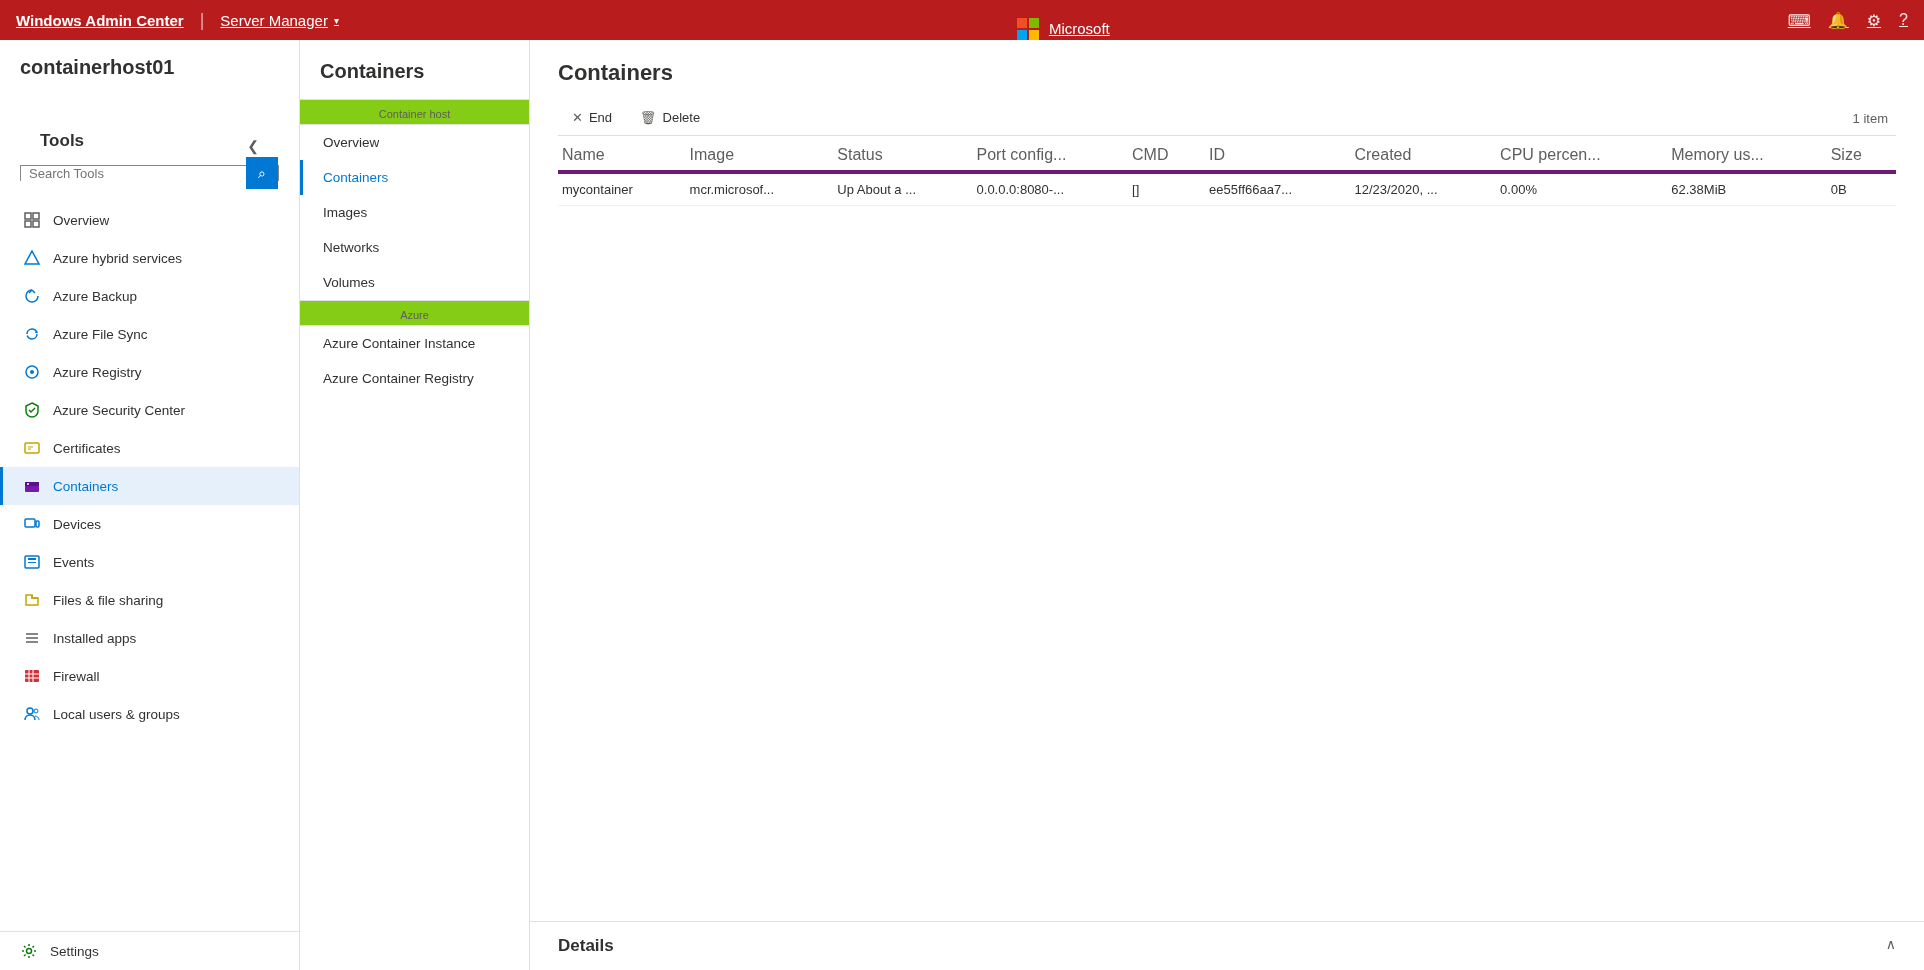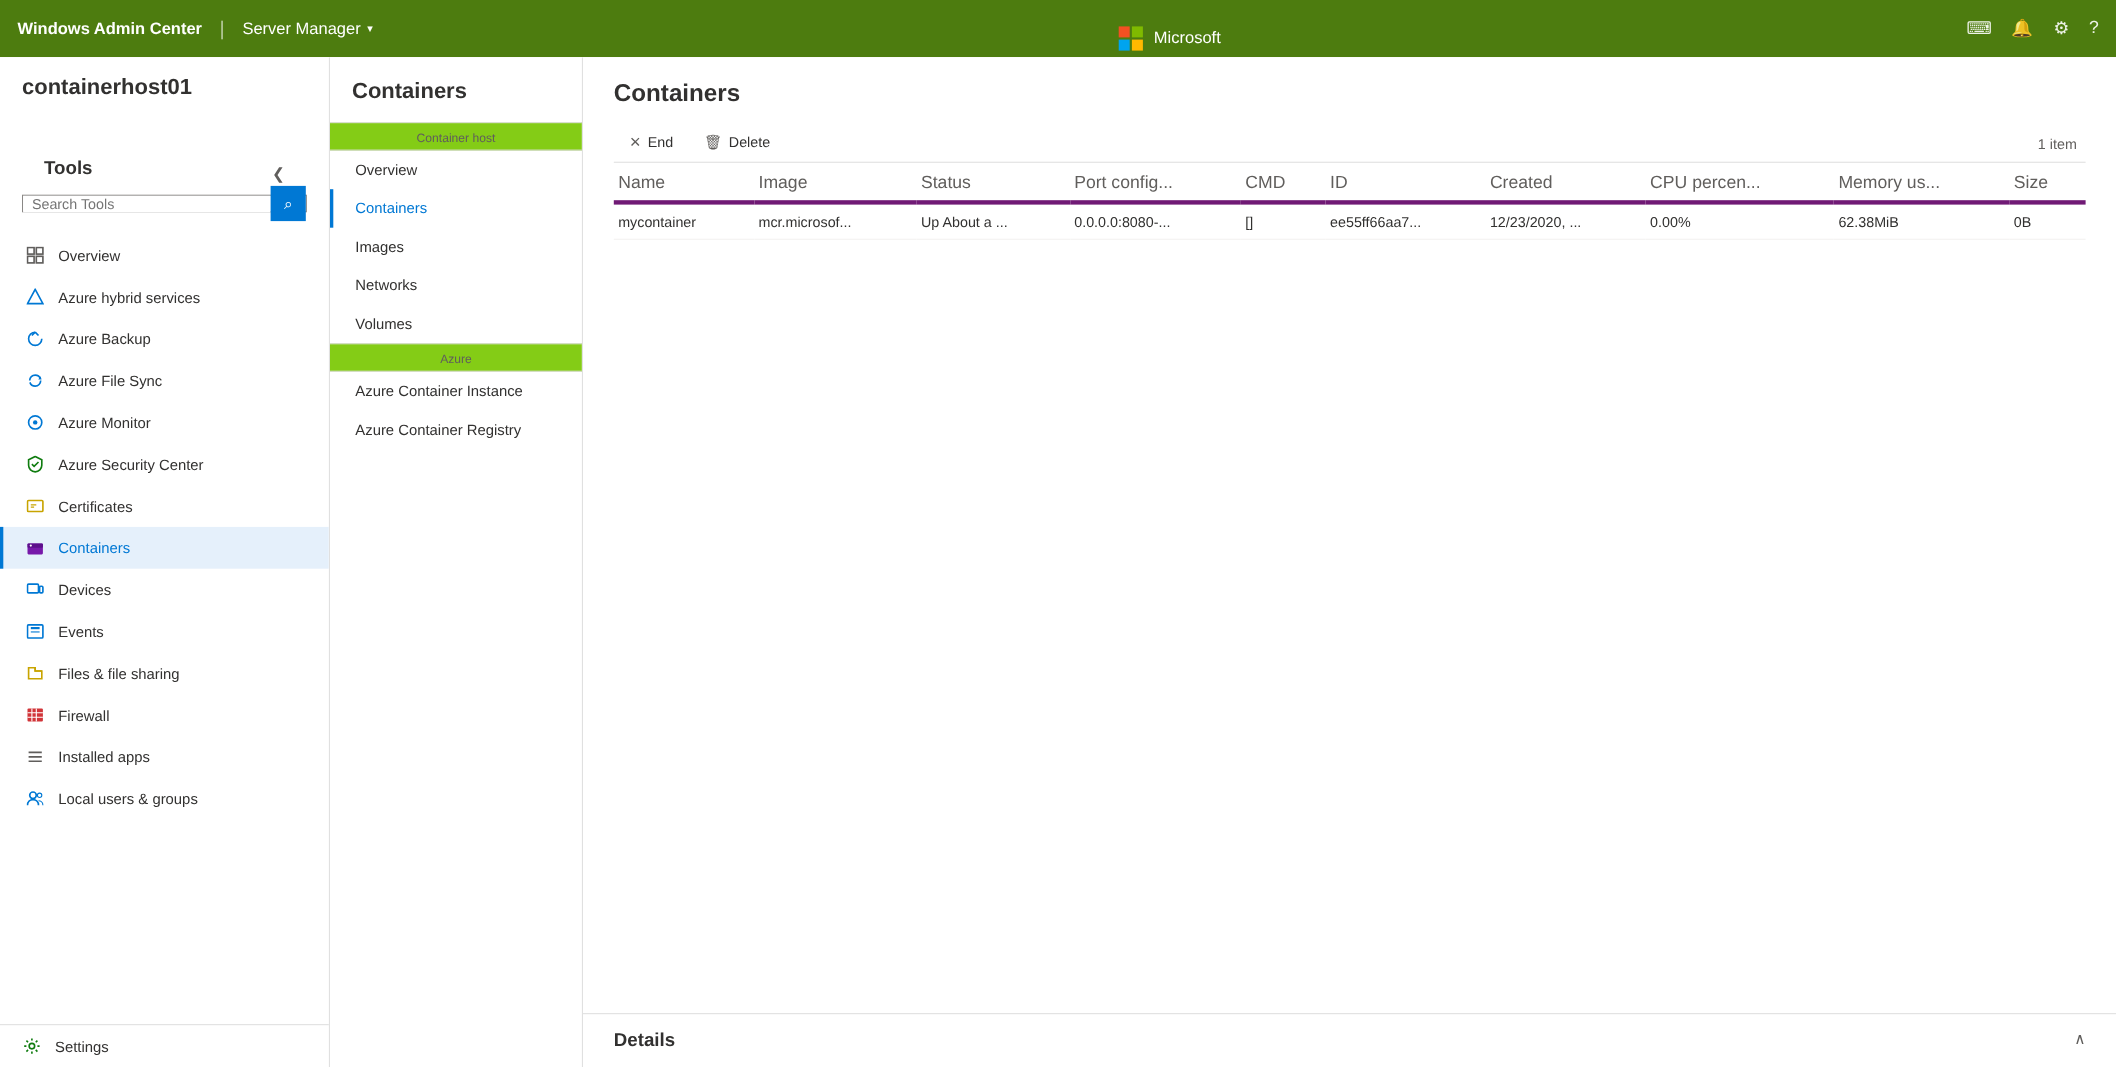--- a/index.html
+++ b/index.html
@@ -1,26 +1,27 @@
 <!DOCTYPE html>
 <html><head>
   <meta charset="utf-8">
   <style>
     * { box-sizing: border-box; margin: 0; padding: 0; font-family: 'Segoe UI', Arial, sans-serif; }
     body { background: #f3f2f1; height: 970px; overflow: hidden; display: flex; flex-direction: column; }
 
     
     .topbar {
-      background: #4d7c0f;
+      background: #b91c1c;
       color: white;
-      height: 52px;
+      height: 40px;
       display: flex;
       align-items: center;
       padding: 0 16px;
       flex-shrink: 0;
+      text-decoration: underline;
     }
     .topbar-left {
       display: flex;
       align-items: center;
       gap: 10px;
       font-size: 15px;
       font-weight: 400;
     }
     .topbar-divider {
       color: rgba(255,255,255,0.6);
@@ -403,21 +404,21 @@
         <span>Azure File Sync</span>
       </div>
 
       <div class="nav-item">
         <span class="nav-icon">
           <svg width="16" height="16" viewBox="0 0 16 16">
             <circle cx="8" cy="8" r="6" fill="none" stroke="#0078d4" stroke-width="1.5"></circle>
             <circle cx="8" cy="8" r="2" fill="#0078d4"></circle>
           </svg>
         </span>
-        <span>Azure Monitor</span>
+        <span>Azure Registry</span>
       </div>
 
       <div class="nav-item">
         <span class="nav-icon">
           <svg width="16" height="16" viewBox="0 0 16 16">
             <path d="M8 1 L14 4 L14 9 C14 12.3 11.3 14.8 8 15 C4.7 14.8 2 12.3 2 9 L2 4 Z" fill="none" stroke="#107c10" stroke-width="1.5"></path>
             <path d="M5 8 L7 10 L11 6" fill="none" stroke="#107c10" stroke-width="1.5"></path>
           </svg>
         </span>
         <span>Azure Security Center</span>
@@ -467,44 +468,44 @@
       </div>
 
       <div class="nav-item">
         <span class="nav-icon">
           <svg width="16" height="16" viewBox="0 0 16 16">
             <path d="M2 3 L2 13 L14 13 L14 6 L8 6 L8 3 Z" fill="none" stroke="#c8a400" stroke-width="1.5"></path>
             <path d="M8 3 L8 6 L14 6" fill="none" stroke="#c8a400" stroke-width="1.5"></path>
           </svg>
         </span>
         <span>Files &amp; file sharing</span>
+      </div>
+
+      <div class="nav-item">
+        <span class="nav-icon">
+          <svg width="16" height="16" viewBox="0 0 16 16">
+            <line x1="2" y1="4" x2="14" y2="4" stroke="#605e5c" stroke-width="1.5"></line>
+            <line x1="2" y1="8" x2="14" y2="8" stroke="#605e5c" stroke-width="1.5"></line>
+            <line x1="2" y1="12" x2="14" y2="12" stroke="#605e5c" stroke-width="1.5"></line>
+          </svg>
+        </span>
+        <span>Installed apps</span>
       </div>
 
       <div class="nav-item">
         <span class="nav-icon">
           <svg width="16" height="16" viewBox="0 0 16 16">
             <rect x="1" y="2" width="14" height="12" rx="1" fill="#d13438"></rect>
             <line x1="5" y1="2" x2="5" y2="14" stroke="white" stroke-width="1"></line>
             <line x1="9" y1="2" x2="9" y2="14" stroke="white" stroke-width="1"></line>
             <line x1="1" y1="6" x2="15" y2="6" stroke="white" stroke-width="1"></line>
             <line x1="1" y1="10" x2="15" y2="10" stroke="white" stroke-width="1"></line>
           </svg>
         </span>
         <span>Firewall</span>
-      </div>
-
-      <div class="nav-item">
-        <span class="nav-icon">
-          <svg width="16" height="16" viewBox="0 0 16 16">
-            <line x1="2" y1="4" x2="14" y2="4" stroke="#605e5c" stroke-width="1.5"></line>
-            <line x1="2" y1="8" x2="14" y2="8" stroke="#605e5c" stroke-width="1.5"></line>
-            <line x1="2" y1="12" x2="14" y2="12" stroke="#605e5c" stroke-width="1.5"></line>
-          </svg>
-        </span>
-        <span>Installed apps</span>
       </div>
 
       <div class="nav-item">
         <span class="nav-icon">
           <svg width="16" height="16" viewBox="0 0 16 16">
             <circle cx="6" cy="5" r="3" fill="none" stroke="#0078d4" stroke-width="1.5"></circle>
             <path d="M1 14 C1 11 3.2 9 6 9 C8.8 9 11 11 11 14" fill="none" stroke="#0078d4" stroke-width="1.5"></path>
             <circle cx="12" cy="5" r="2" fill="none" stroke="#0078d4" stroke-width="1"></circle>
             <path d="M11 10 C13 10 15 11.5 15 14" fill="none" stroke="#0078d4" stroke-width="1"></path>
           </svg>

